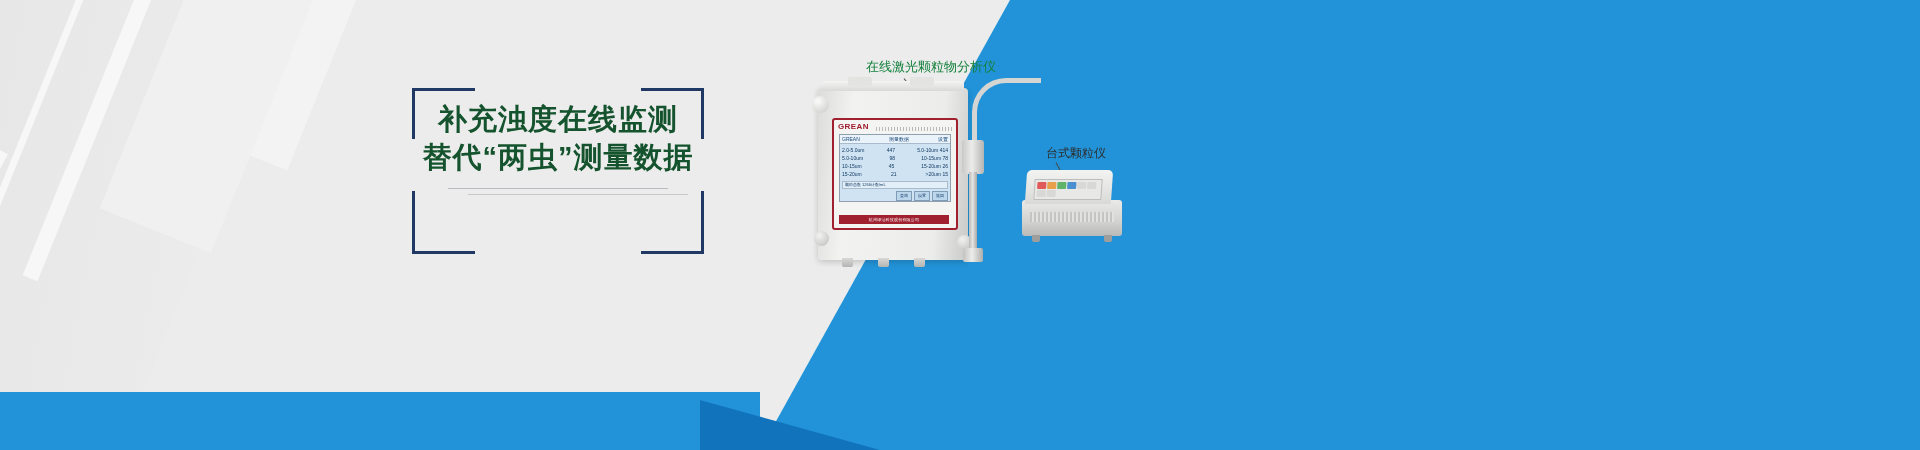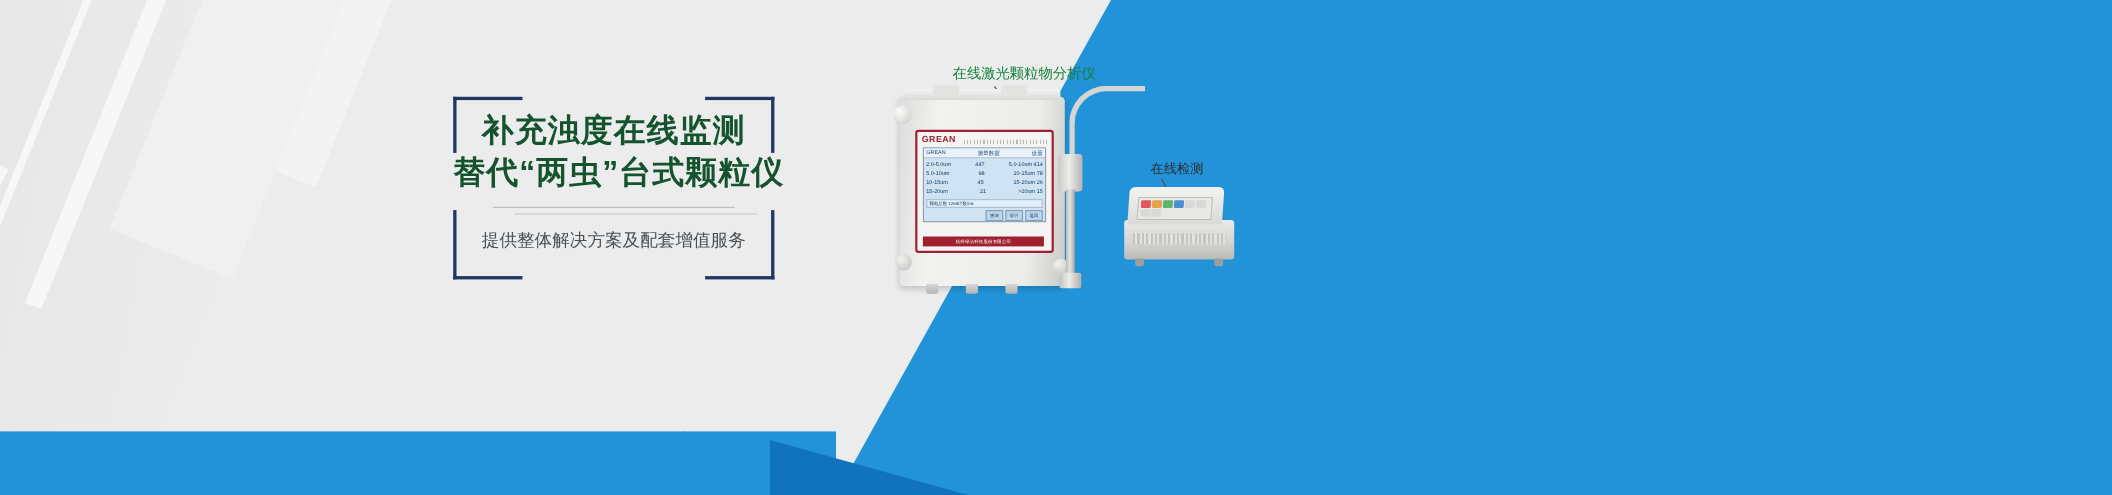--- a/index.html
+++ b/index.html
@@ -481,35 +481,34 @@
   <div class="bg-blue-dark"></div>
 
   <div class="text-block">
     <div class="bracket-tl"></div>
     <div class="bracket-tr"></div>
     <div class="bracket-bl"></div>
     <div class="bracket-br"></div>
 
     <div class="headline">
       <span class="line1">补充浊度在线监测</span>
-      <span class="line2">替代“两虫”台式颗粒仪</span>
+      <span class="line2">替代“两虫”测量数据</span>
     </div>
 
     <div class="divider"></div>
     <div class="divider2"></div>
 
     <div class="subtitle">
-      <span>提供整体解决方案及配套增值服务</span>
     </div>
   </div>
 
   <div class="label-top">在线激光颗粒物分析仪</div>
   <div class="leader-line" style="left:904px; top:78px; width:26px; transform: rotate(52deg);"></div>
 
-  <div class="label-bottom">在线检测</div>
+  <div class="label-bottom">台式颗粒仪</div>
   <div class="leader-line" style="left:1056px; top:162px; width:22px; transform: rotate(62deg);"></div>
 
   <div class="analyzer">
     <div class="case"></div>
     <div class="case-top"></div>
     <div class="lug l1"></div>
     <div class="lug l2"></div>
     <div class="knob"></div>
     <div class="foot f1"></div>
     <div class="foot f2"></div>

